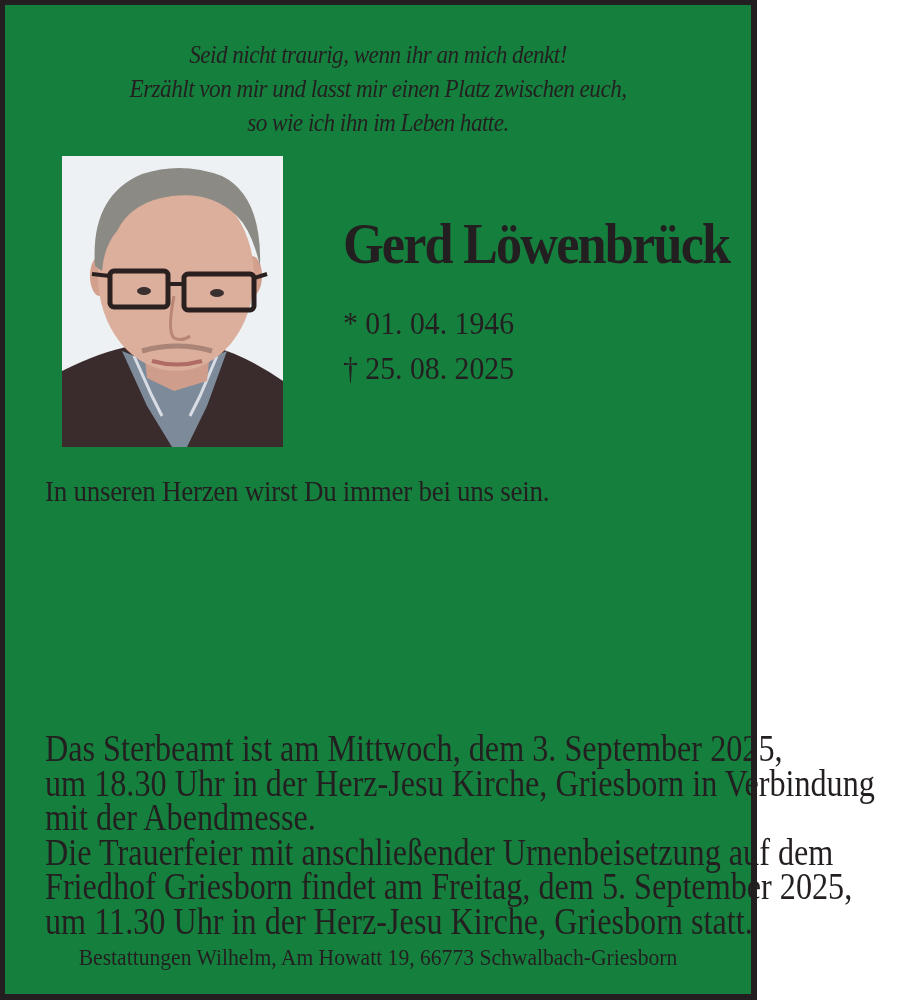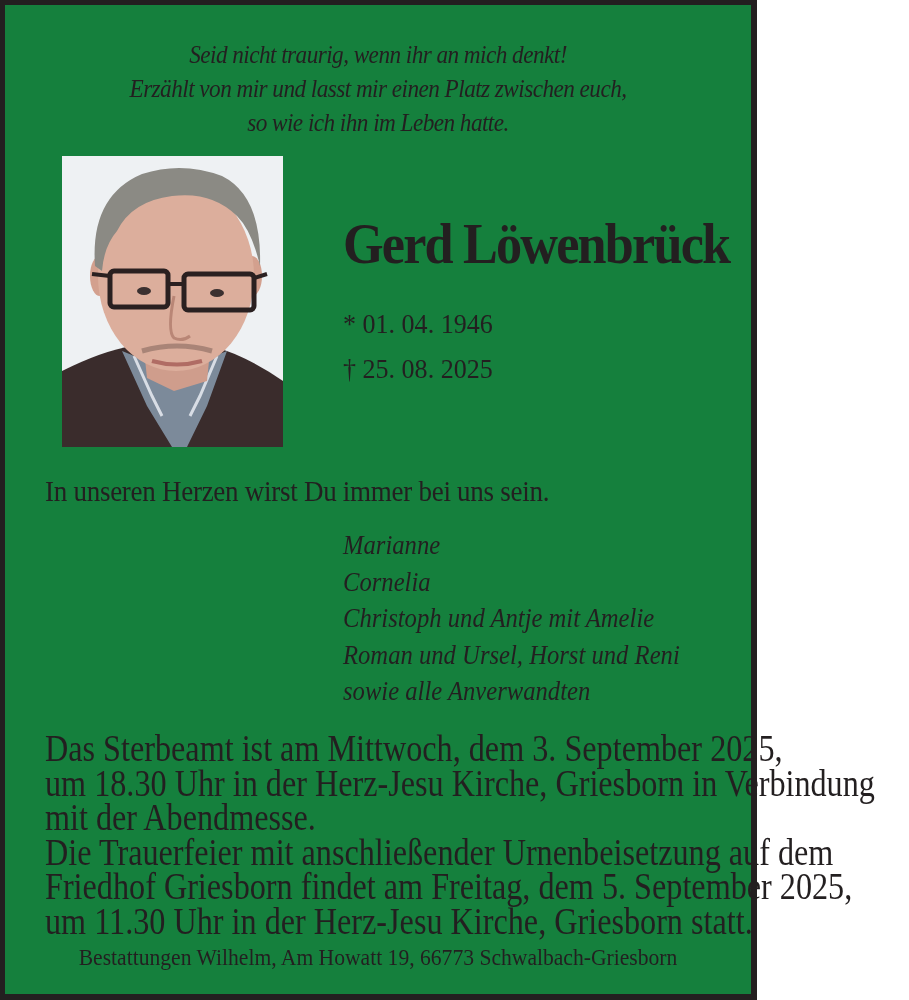--- a/index.html
+++ b/index.html
@@ -19,21 +19,21 @@
     .verse div { white-space: nowrap; }
     .photo {
       position: absolute; left: 57px; top: 151px; width: 221px; height: 291px; overflow: hidden;
       background: #eef1f3;
     }
     .name {
       position: absolute; left: 338px; top: 204px; font-size: 58px; font-weight: bold;
       letter-spacing: -2px; white-space: nowrap; line-height: 70px;
       transform: scaleX(0.9); transform-origin: left top;
     }
-    .dates { position: absolute; left: 338px; top: 296px; font-size: 28px; line-height: 45px; }
+    .dates { position: absolute; left: 338px; top: 296px; font-size: 32px; line-height: 45px; }
     .dates div { white-space: nowrap; transform: scaleX(0.93); transform-origin: left top; }
     .heart-line {
       position: absolute; left: 40px; top: 469px; font-size: 30px; white-space: nowrap;
       transform: scaleX(0.9); transform-origin: left top; letter-spacing: -0.3px;
     }
     .mourners {
       position: absolute; left: 338px; top: 522px; font-style: italic; font-size: 28px; line-height: 36.5px;
     }
     .mourners div { white-space: nowrap; transform: scaleX(0.88); transform-origin: left top; }
     .service {
@@ -94,27 +94,20 @@
 
   <div class="name">Gerd Löwenbrück</div>
 
   <div class="dates">
     <div><span>*</span> <span>01. 04. 1946</span></div>
     <div><span>†</span> <span>25. 08. 2025</span></div>
   </div>
 
   <div class="heart-line">In unseren Herzen wirst Du immer bei uns sein.</div>
 
-  <div class="mourners">
-    <div>Marianne</div>
-    <div>Cornelia</div>
-    <div>Christoph und Antje mit Amelie</div>
-    <div>Roman und Ursel, Horst und Reni</div>
-    <div>sowie alle Anverwandten</div>
-  </div>
 
   <div class="service">
     <div>Das Sterbeamt ist am Mittwoch, dem 3. September 2025,</div>
     <div>um 18.30 Uhr in der Herz-Jesu Kirche, Griesborn in Verbindung</div>
     <div>mit der Abendmesse.</div>
     <div>Die Trauerfeier mit anschließender Urnenbeisetzung auf dem</div>
     <div>Friedhof Griesborn findet am Freitag, dem 5. September 2025,</div>
     <div>um 11.30 Uhr in der Herz-Jesu Kirche, Griesborn statt.</div>
   </div>
 

